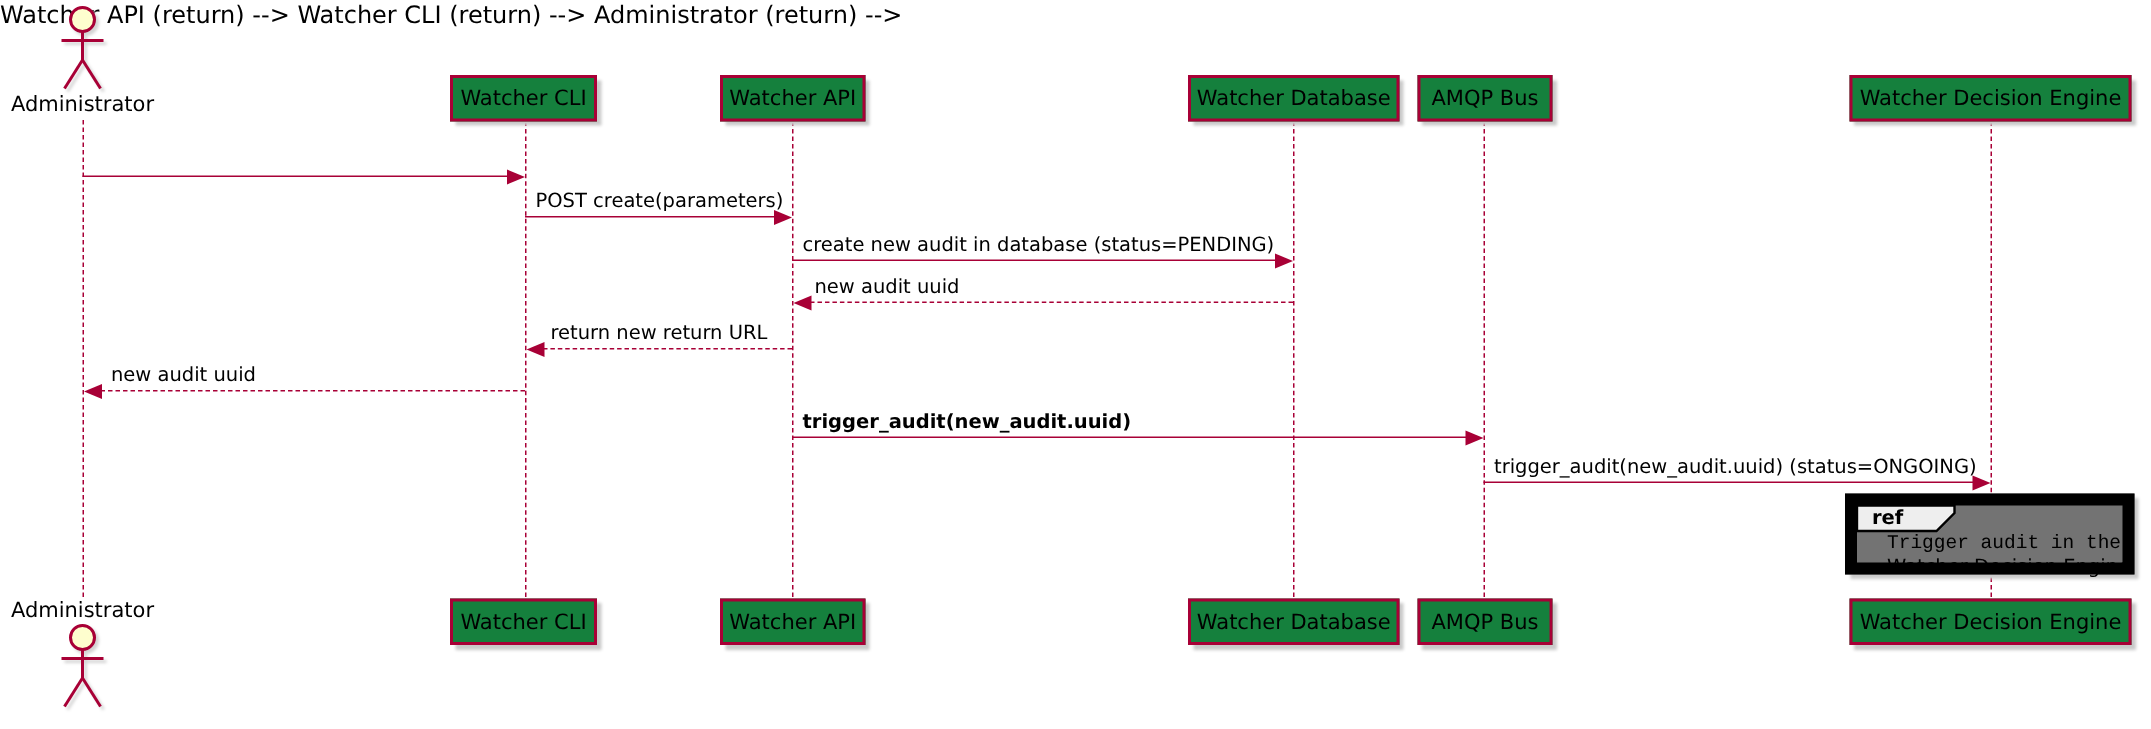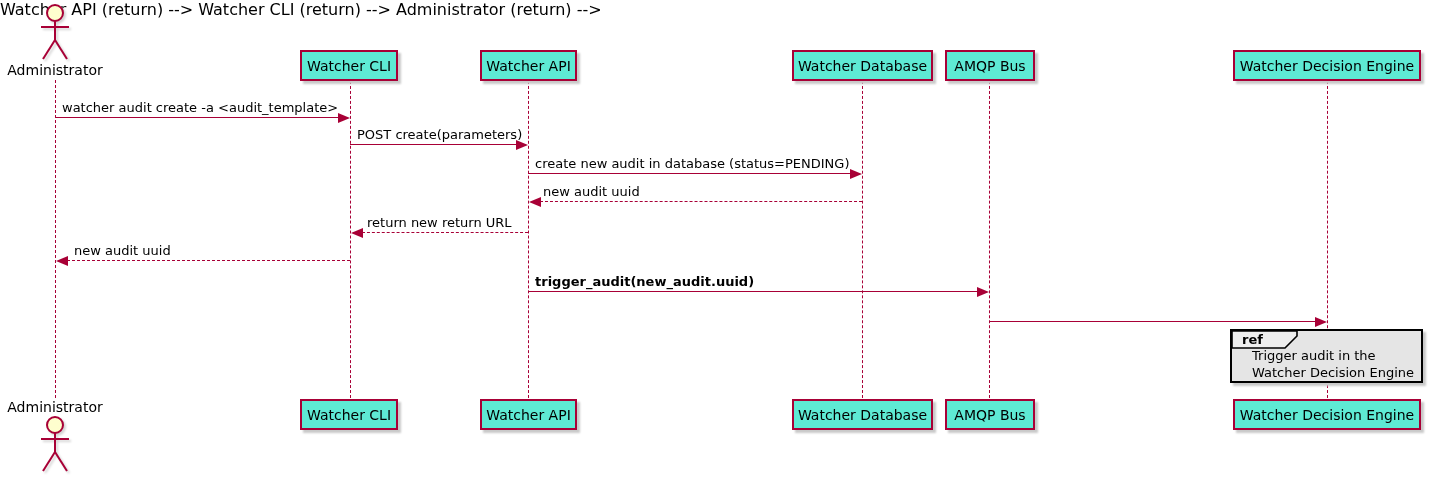--- a/index.html
+++ b/index.html
@@ -8,21 +8,21 @@
     width: 1434px;
     height: 486px;
     background: #ffffff;
     font-family: "DejaVu Sans", sans-serif;
     color: #000000;
     overflow: hidden;
   }
   .participant-box {
     position: absolute;
     height: 27px;
-    background: #5eead4;
+    background: #15803d;
     border: 2px solid #A80036;
     box-shadow: 3px 3px 2px #c9c9c9;
     display: flex;
     align-items: center;
     justify-content: center;
     font-size: 14px;
     white-space: nowrap;
     box-sizing: content-box;
   }
   .lifeline {
@@ -51,22 +51,22 @@
   .msg-line-dashed {
     position: absolute;
     height: 0;
     border-top: 1.5px dashed #A80036;
   }
   .ah { position: absolute; width: 0; height: 0; border-style: solid; }
   .ah-r { border-width: 5px 0 5px 12px; border-color: transparent transparent transparent #A80036; }
   .ah-l { border-width: 5px 12px 5px 0; border-color: transparent #A80036 transparent transparent; }
   .ref-box {
     position: absolute;
-    background: #e5e5e5;
-    border: 2px solid #000000;
+    background: #737373;
+    border: 8px solid #000000;
     box-shadow: 3px 3px 2px #c9c9c9;
     box-sizing: border-box;
   }
   .ref-keyword {
     position: absolute;
     left: 10px;
     top: 1px;
     font-size: 13px;
     font-weight: bold;
   }
@@ -113,21 +113,20 @@
   <div class="participant-box" style="left:1233px; top:50px; width:184px;">Watcher Decision Engine</div>
 
   
   <div class="participant-box" style="left:300px; top:399px; width:94px;">Watcher CLI</div>
   <div class="participant-box" style="left:480px; top:399px; width:93px;">Watcher API</div>
   <div class="participant-box" style="left:792px; top:399px; width:137px;">Watcher Database</div>
   <div class="participant-box" style="left:945px; top:399px; width:86px;">AMQP Bus</div>
   <div class="participant-box" style="left:1233px; top:399px; width:184px;">Watcher Decision Engine</div>
 
   
-  <div class="msg-label" style="left:62px; top:100px;">watcher audit create -a &lt;audit_template&gt;</div>
   <div class="msg-line-solid" style="left:55px; top:117px; width:284px;"></div>
   <span class="ah ah-r" style="left:338px; top:113px;"></span>
 
   
   <div class="msg-label" style="left:357px; top:127px;">POST create(parameters)</div>
   <div class="msg-line-solid" style="left:350px; top:144px; width:167px;"></div>
   <span class="ah ah-r" style="left:516px; top:140px;"></span>
 
   
   <div class="msg-label" style="left:535px; top:156px;text-align:right;">create new audit in database (status=PENDING)</div>
@@ -148,26 +147,27 @@
   <div class="msg-label" style="left:74px; top:243px;">new audit uuid</div>
   <div class="msg-line-dashed" style="left:67px; top:260px; width:283px;"></div>
   <span class="ah ah-l" style="left:56px; top:256px;"></span>
 
   
   <div class="msg-label" style="left:535px; top:274px;font-weight:bold;">trigger_audit(new_audit.uuid)</div>
   <div class="msg-line-solid" style="left:528px; top:291px; width:450px;"></div>
   <span class="ah ah-r" style="left:977px; top:287px;"></span>
 
   
+  <div class="msg-label" style="left:996px; top:304px;">trigger_audit(new_audit.uuid) (status=ONGOING)</div>
   <div class="msg-line-solid" style="left:989px; top:321px; width:327px;"></div>
   <span class="ah ah-r" style="left:1315px; top:317px;"></span>
 
   
   <div class="ref-box" style="left:1230px; top:329px; width:193px; height:54px;">
     <svg width="70" height="20" viewBox="0 0 70 20" style="position:absolute; left:-1px; top:-1px;">
       <polygon points="1,1 66,1 66,6 54,18 1,18" fill="#EEEEEE" stroke="#000000" stroke-width="1.6"></polygon>
     </svg>
     <div class="ref-keyword">ref</div>
-    <div class="ref-line" style="top:17px;">Trigger audit in the</div>
+    <div class="ref-line" style="top:17px;font-family:Liberation Mono, monospace;">Trigger audit in the</div>
     <div class="ref-line" style="top:34px;">Watcher Decision Engine</div>
   </div>
 
 </div>
 
 </body></html>

